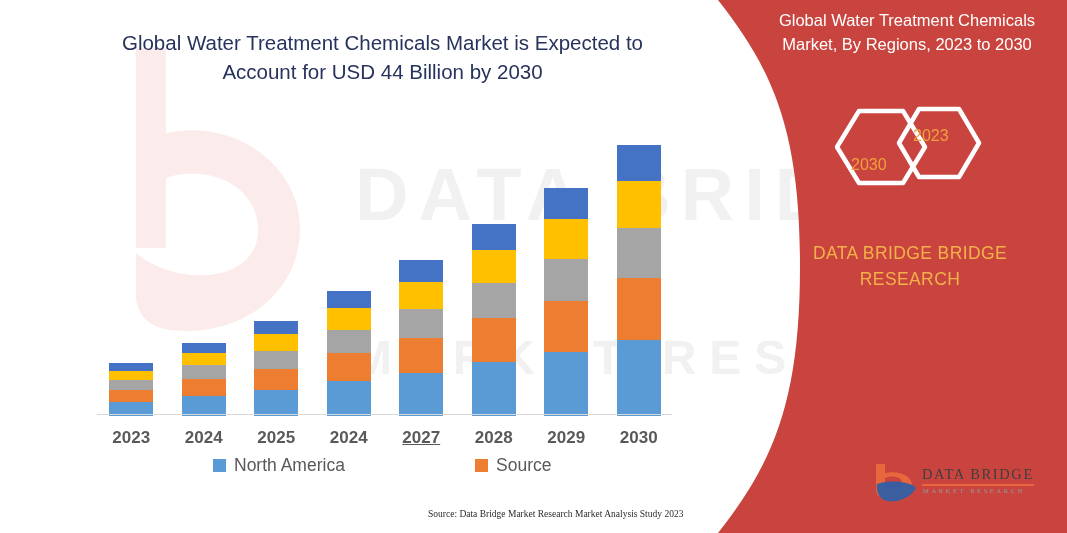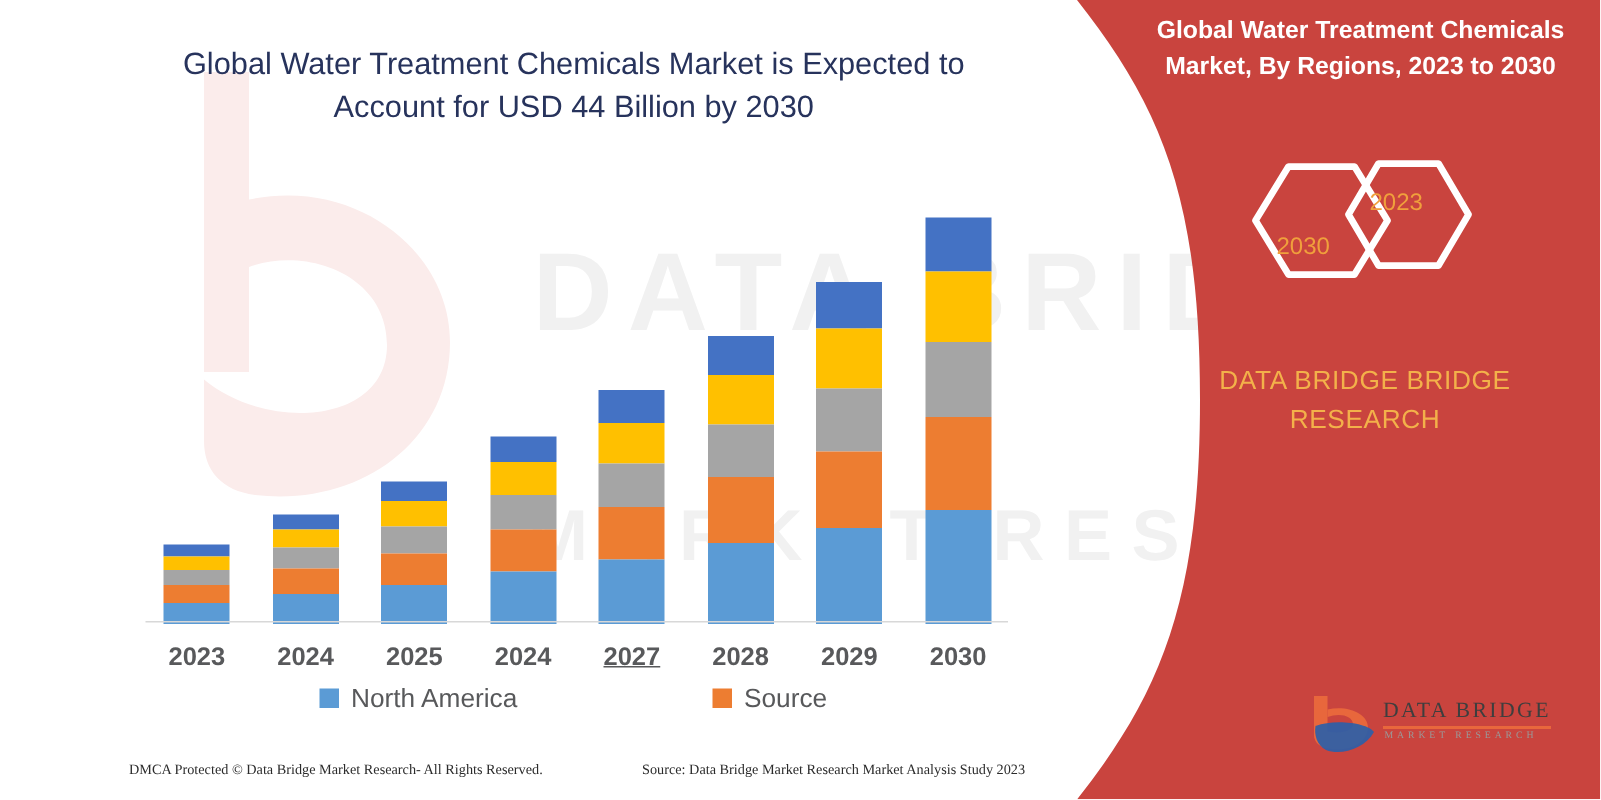--- a/index.html
+++ b/index.html
@@ -158,21 +158,21 @@
   .red-title {
     position: absolute;
     z-index: 6;
     left: 752px;
     top: 8px;
     width: 310px;
     text-align: center;
     color: #ffffff;
     font-size: 16.5px;
     line-height: 24px;
-    font-weight: 700;
+    font-weight: 400;
   }
 
   .hexes {
     position: absolute;
     z-index: 6;
     left: 815px;
     top: 95px;
     width: 180px;
     height: 105px;
   }
@@ -327,21 +327,20 @@
       <div class="legend-item" style="left: 118px;">
         <span class="legend-swatch" style="background: rgb(91, 155, 213);"></span>
         <span class="legend-label">North America</span>
       </div>
       <div class="legend-item" style="left: 380px;">
         <span class="legend-swatch" style="background: rgb(237, 125, 49);"></span>
         <span class="legend-label">Source</span>
       </div>
     </div>
 
-  <div class="footnote footnote-left">DMCA Protected © Data Bridge Market Research- All Rights Reserved.</div>
   <div class="footnote footnote-right">Source: Data Bridge Market Research  Market Analysis Study 2023</div>
 
   <div class="red-panel">
     <svg width="377" height="533" viewBox="0 0 377 533">
       <path d="M28 0 L377 0 L377 533 L28 533 C 84 462, 110 400, 110 266 C 110 132, 84 71, 28 0 Z" fill="#c9443e"></path>
     </svg>
   </div>
 
   <div class="red-title">Global Water Treatment Chemicals Market, By Regions, 2023 to 2030</div>
 

